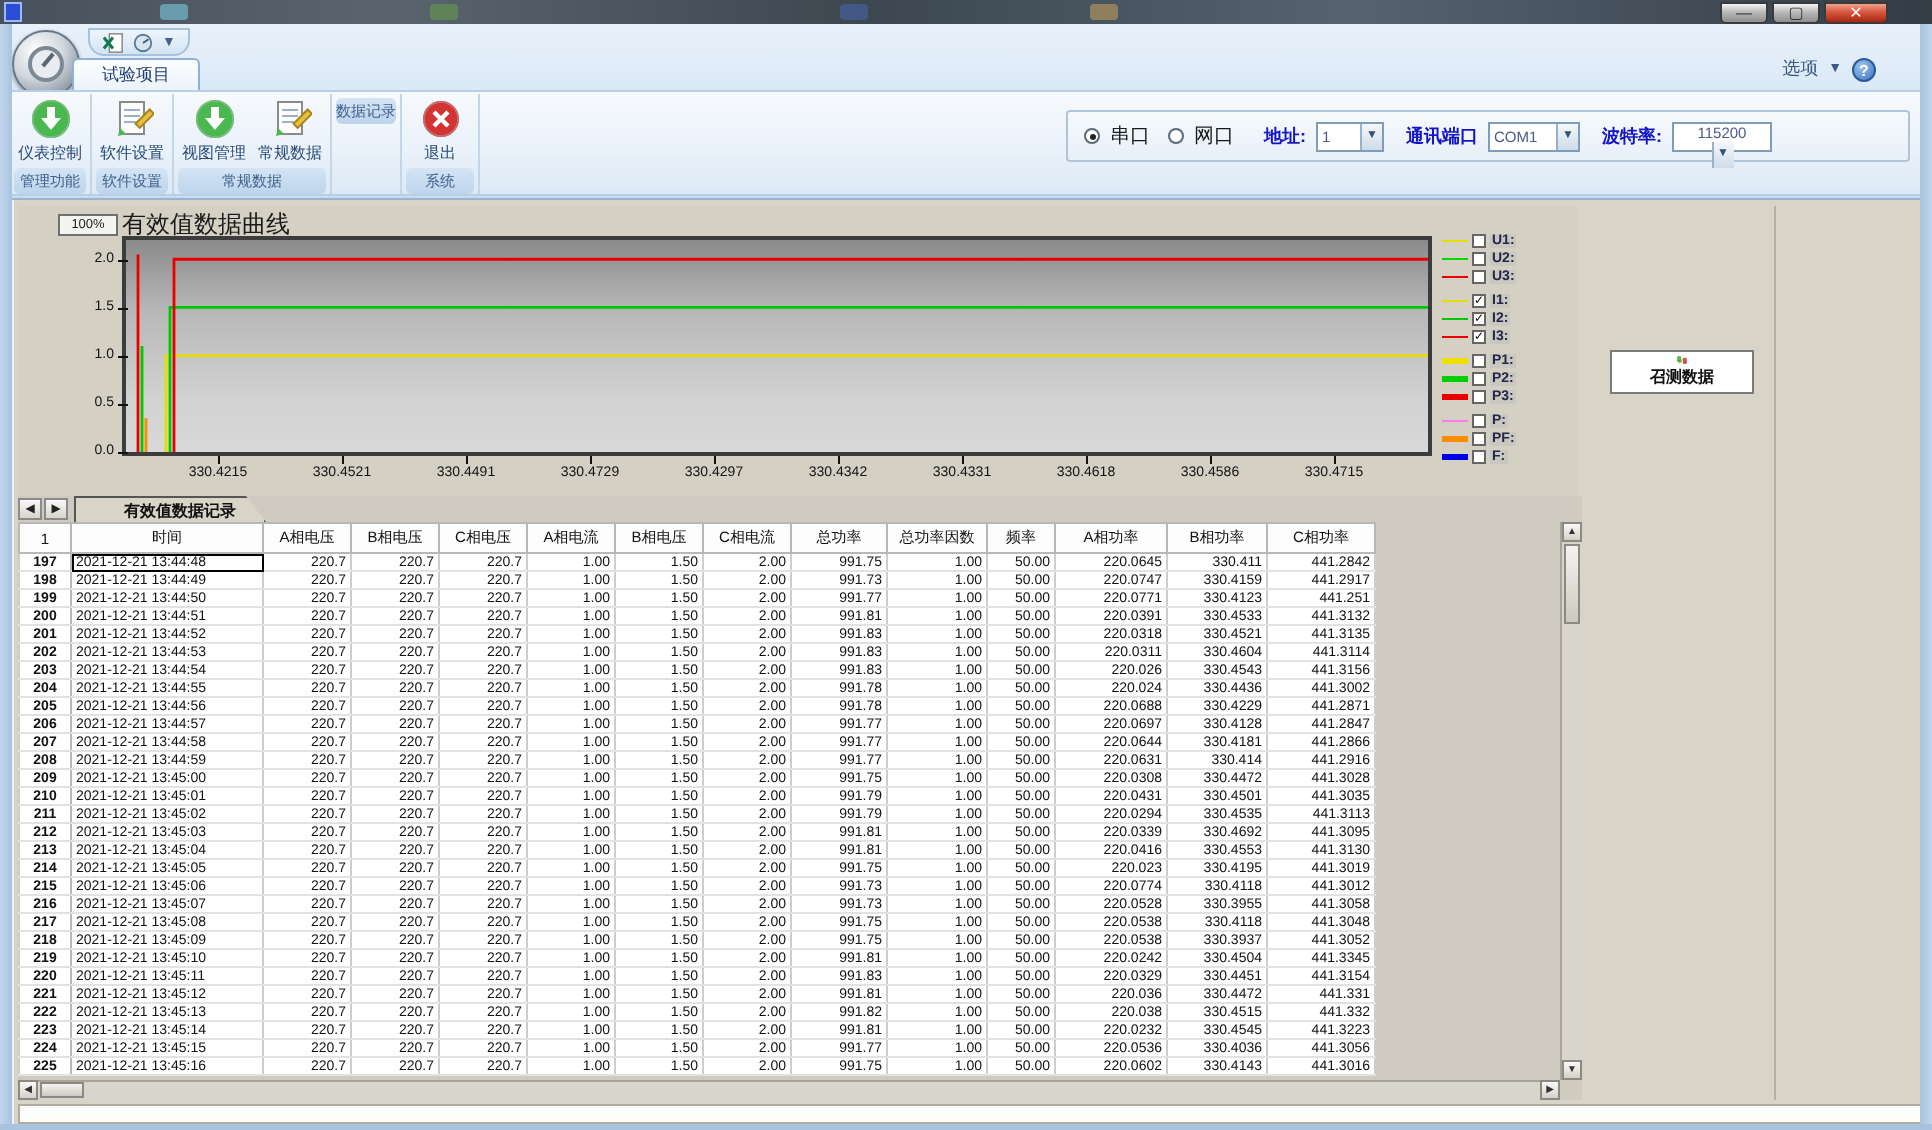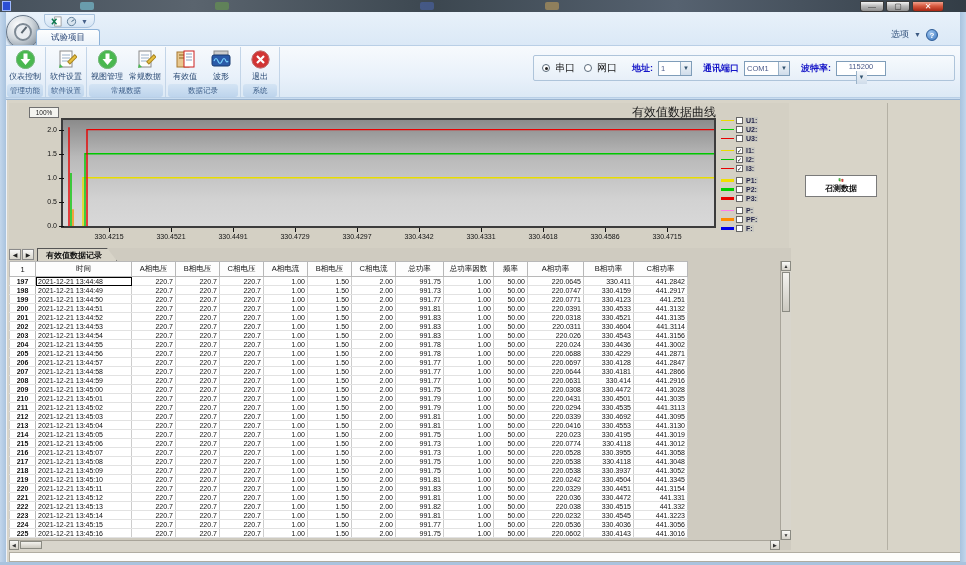--- a/index.html
+++ b/index.html
@@ -70,21 +70,21 @@
   #dd-addr { width:34px; } #dd-port { width:46px; } #dd-baud { width:50px;flex-direction:column; }
 
   
   #main { position:absolute; left:6px; top:100px; width:954px; height:462px; background:#d8d4c8;
     border-left:1px solid #eef2f8; }
 
   
   #chart-panel { position:absolute; left:2px; top:3px; width:780px; height:145px; background:#d4d0c4; }
   #zoom-box { position:absolute; left:20px; top:4px; width:30px; height:11px; background:#f4f4f0;
     border:1px solid #707070; font-size:6.5px; text-align:center; line-height:10px; color:#222; }
-  #chart-title { position:absolute; left:52px; top:1px; width:655px; text-align:right;
+  #chart-title { position:absolute; left:52px; top:1px; width:655px; text-align:left;
     font-size:12px; color:#1a1a1a; }
   #plot { position:absolute; left:52px; top:15px; width:655px; height:110px;
     background:linear-gradient(#8b8b8b,#b9b9b9 35%,#d2d2d2 75%,#d8d8d8);
     border:2px solid #3c3c3c; }
   #plot svg { position:absolute; left:0; top:0; }
   .ytick { position:absolute; width:20px; text-align:right; font-size:7px; color:#111; }
   .ymark { position:absolute; width:5px; height:1px; background:#111; }
   .xtick { position:absolute; top:130px; width:60px; text-align:center; font-size:7px; color:#111; }
   .xmark { position:absolute; top:125px; width:1px; height:4px; background:#111; }
 
@@ -95,21 +95,21 @@
   .leg-line { width:13px; margin-right:2px; }
   .leg-cb { width:7px; height:7px; background:#fff; border:1px solid #666; margin-right:2px;
     font-size:6px; line-height:6px; text-align:center; color:#111; }
   .leg-lab { font-size:7px; font-weight:bold; color:#26264a; background:#c8c8c0; padding:0 1px; }
 
   
   #grid { position:absolute; left:2px; top:148px; width:782px; height:302px; background:#cfcbc0; }
   #grid-tabbar { position:absolute; left:0; top:0; width:100%; height:13px; display:flex; align-items:center; }
   .nav-btn { width:12px; height:11px; background:linear-gradient(#f8f8f8,#d8d5cc); border:1px solid #8a8a8a;
     font-size:6px; text-align:center; line-height:10px; color:#222; margin-right:1px; }
-  #sheet-tab { height:13px; padding:0 14px 0 8px; background:#d8d4c8; border:1px solid #555; border-bottom:none;
+  #sheet-tab { height:13px; padding:0 14px 0 24px; background:#d8d4c8; border:1px solid #555; border-bottom:none;
     clip-path:polygon(0 0, calc(100% - 10px) 0, 100% 100%, 0 100%);
     font-size:8px; font-weight:bold; color:#111; line-height:13px; margin-left:2px; }
   #table-wrap { position:absolute; left:0; top:13px; width:771px; height:279px; background:#cfcbc0; overflow:hidden; }
   table { border-collapse:collapse; table-layout:fixed; background:#fff; }
   th { height:15px; font-size:7.5px; font-weight:normal; color:#111; background:#fdfdfd;
     border:1px solid #b8b8b8; overflow:hidden; white-space:nowrap; }
   td { height:9px; font-size:7px; color:#111; border-left:1px solid #cdcdcd; border-right:1px solid #cdcdcd;
     border-bottom:1px solid #e2e2e2; padding:0 2px; overflow:hidden; white-space:nowrap; background:#fff; }
   td.num { text-align:right; }
   td.rownum { text-align:center; font-weight:bold; border-right:1px solid #b8b8b8; }
@@ -231,42 +231,20 @@
                   <line x1="6" y1="12" x2="12" y2="12" stroke="#9ab0c8"></line>
                   <rect x="11" y="9" width="10" height="3" fill="#e8c040" stroke="#a88420" transform="rotate(-45 16 10)"></rect>
                   <polygon points="3,19 7,18 4,15" fill="#49b84f"></polygon>
                 </svg>
                 <span class="blabel">常规数据</span>
               </div>
             </div>
             <div class="rlabel">常规数据</div>
           </div>
           <div class="rgroup">
-            <div class="rbtns">
-              <div class="rbtn">
-                <svg viewBox="0 0 21 21">
-                  <rect x="2" y="3" width="12" height="15" fill="#e8c890" stroke="#a87830"></rect>
-                  <line x1="4" y1="6" x2="11" y2="6" stroke="#8a6020"></line>
-                  <line x1="4" y1="9" x2="11" y2="9" stroke="#8a6020"></line>
-                  <rect x="9" y="2" width="10" height="16" fill="#fff" stroke="#cc2020"></rect>
-                  <line x1="11" y1="5" x2="17" y2="5" stroke="#8aa0c0"></line>
-                  <line x1="11" y1="8" x2="17" y2="8" stroke="#8aa0c0"></line>
-                  <line x1="11" y1="11" x2="17" y2="11" stroke="#8aa0c0"></line>
-                </svg>
-                <span class="blabel">有效值</span>
-              </div>
-              <div class="rbtn">
-                <svg viewBox="0 0 21 21">
-                  <rect x="3" y="2" width="14" height="5" fill="#cccccc" stroke="#8a8a8a"></rect>
-                  <rect x="1" y="6" width="18" height="11" rx="2" fill="#2b5aa8" stroke="#173a70"></rect>
-                  <path d="M3,12 q2,-5 4,0 q2,5 4,0 q2,-5 4,0 q1,2 2,0" stroke="#7ad4ff" fill="none" stroke-width="1.2"></path>
-                </svg>
-                <span class="blabel">波形</span>
-              </div>
-            </div>
             <div class="rlabel">数据记录</div>
           </div>
           <div class="rgroup">
             <div class="rbtns">
               <div class="rbtn">
                 <svg viewBox="0 0 21 21">
                   <circle cx="10.5" cy="10.5" r="8.5" fill="#d23434" stroke="#8f1d1d"></circle>
                   <circle cx="10.5" cy="10.5" r="8.5" fill="none" stroke="#f0a0a0" opacity=".6"></circle>
                   <path d="M7,7 L14,14 M14,7 L7,14" stroke="#fff" stroke-width="2.2"></path>
                 </svg>

